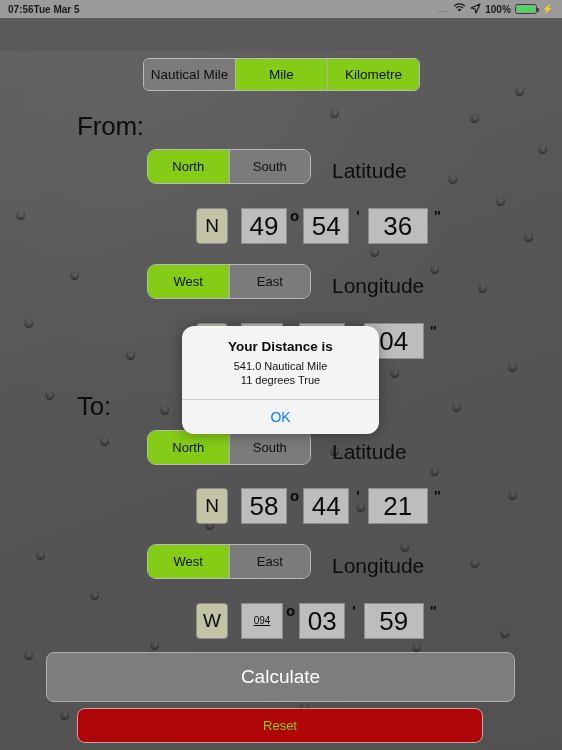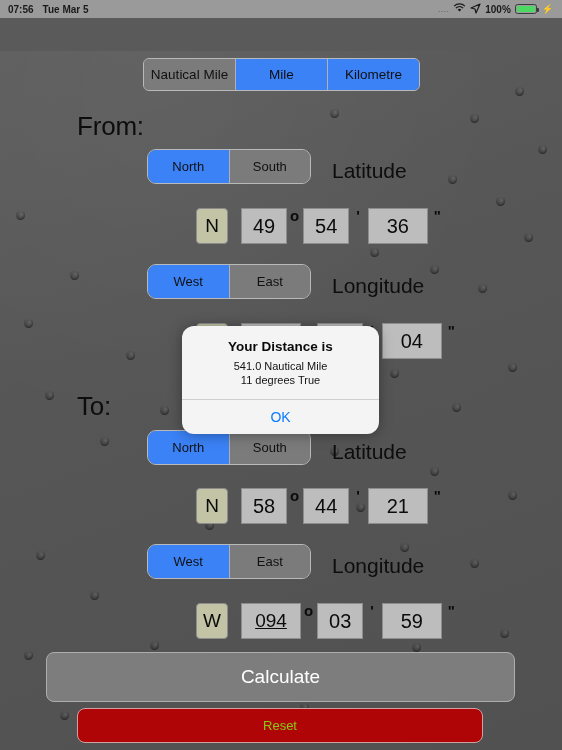--- a/index.html
+++ b/index.html
@@ -27,21 +27,21 @@
     height: 18px;
     background: #9a9a9a;
     display: flex;
     align-items: center;
     padding: 0 8px;
     font-size: 10px;
     color: #1a1a1a;
     font-weight: bold;
     z-index: 30;
   }
-  .sb-left { display: flex; align-items: center; gap: 9px; }
+  .sb-left { display: flex; align-items: center; }
   .sb-right { margin-left: auto; display: flex; align-items: center; gap: 4px; }
   .sb-dots { letter-spacing: 0.5px; font-size: 8px; color: #6e6e6e; }
   .batt {
     width: 22px; height: 10px;
     border: 1px solid #3c3c3c;
     border-radius: 2.5px;
     padding: 1px;
     position: relative;
   }
   .batt::after {
@@ -102,21 +102,21 @@
     border-radius: 6px;
     overflow: hidden;
     background: #7d7d7d;
   }
   .seg-item {
     font-size: 14px;
     color: #101010;
     text-align: center;
     padding: 7px 0;
     border-right: 1px solid #b0b0b0;
-    background: #3b82f6;
+    background: #84cc16;
   }
   .seg-item:last-child { border-right: none; }
   .seg-item.on { background: #7b7b7b; }
 
   .seg-unit { width: 277px; }
   .seg-unit .seg-item { flex: 1; font-size: 13.5px; padding: 8px 0; }
 
   .seg-dir { width: 164px; border-radius: 9px; }
   .seg-dir .seg-item { flex: 1; font-size: 13px; padding: 9px 0; }
 
@@ -131,32 +131,32 @@
     color: #0d0d0d;
   }
 
   
   .coord { display: flex; align-items: flex-start; }
   .fld {
     background: #bdbdbd;
     border: 1px solid #8d8d8d;
     color: #0b0b0b;
     text-align: center;
-    font-size: 20px;
+    font-size: 26px;
     line-height: 34px;
     height: 36px;
   }
   .fld.hem {
     width: 32px;
     background: #c2c4a5;
     border-radius: 4px;
     font-size: 19px;
   }
   .fld.num2 { width: 46px; }
-  .fld.num3 { width: 60px; font-size: 19px; text-decoration: underline; }
+  .fld.num3 { width: 42px; font-size: 10px; text-decoration: underline; }
   .fld.wide { width: 60px; }
   .tick {
     font-size: 15px;
     color: #0b0b0b;
     font-weight: bold;
     line-height: 1;
   }
 
   
   .btn {

